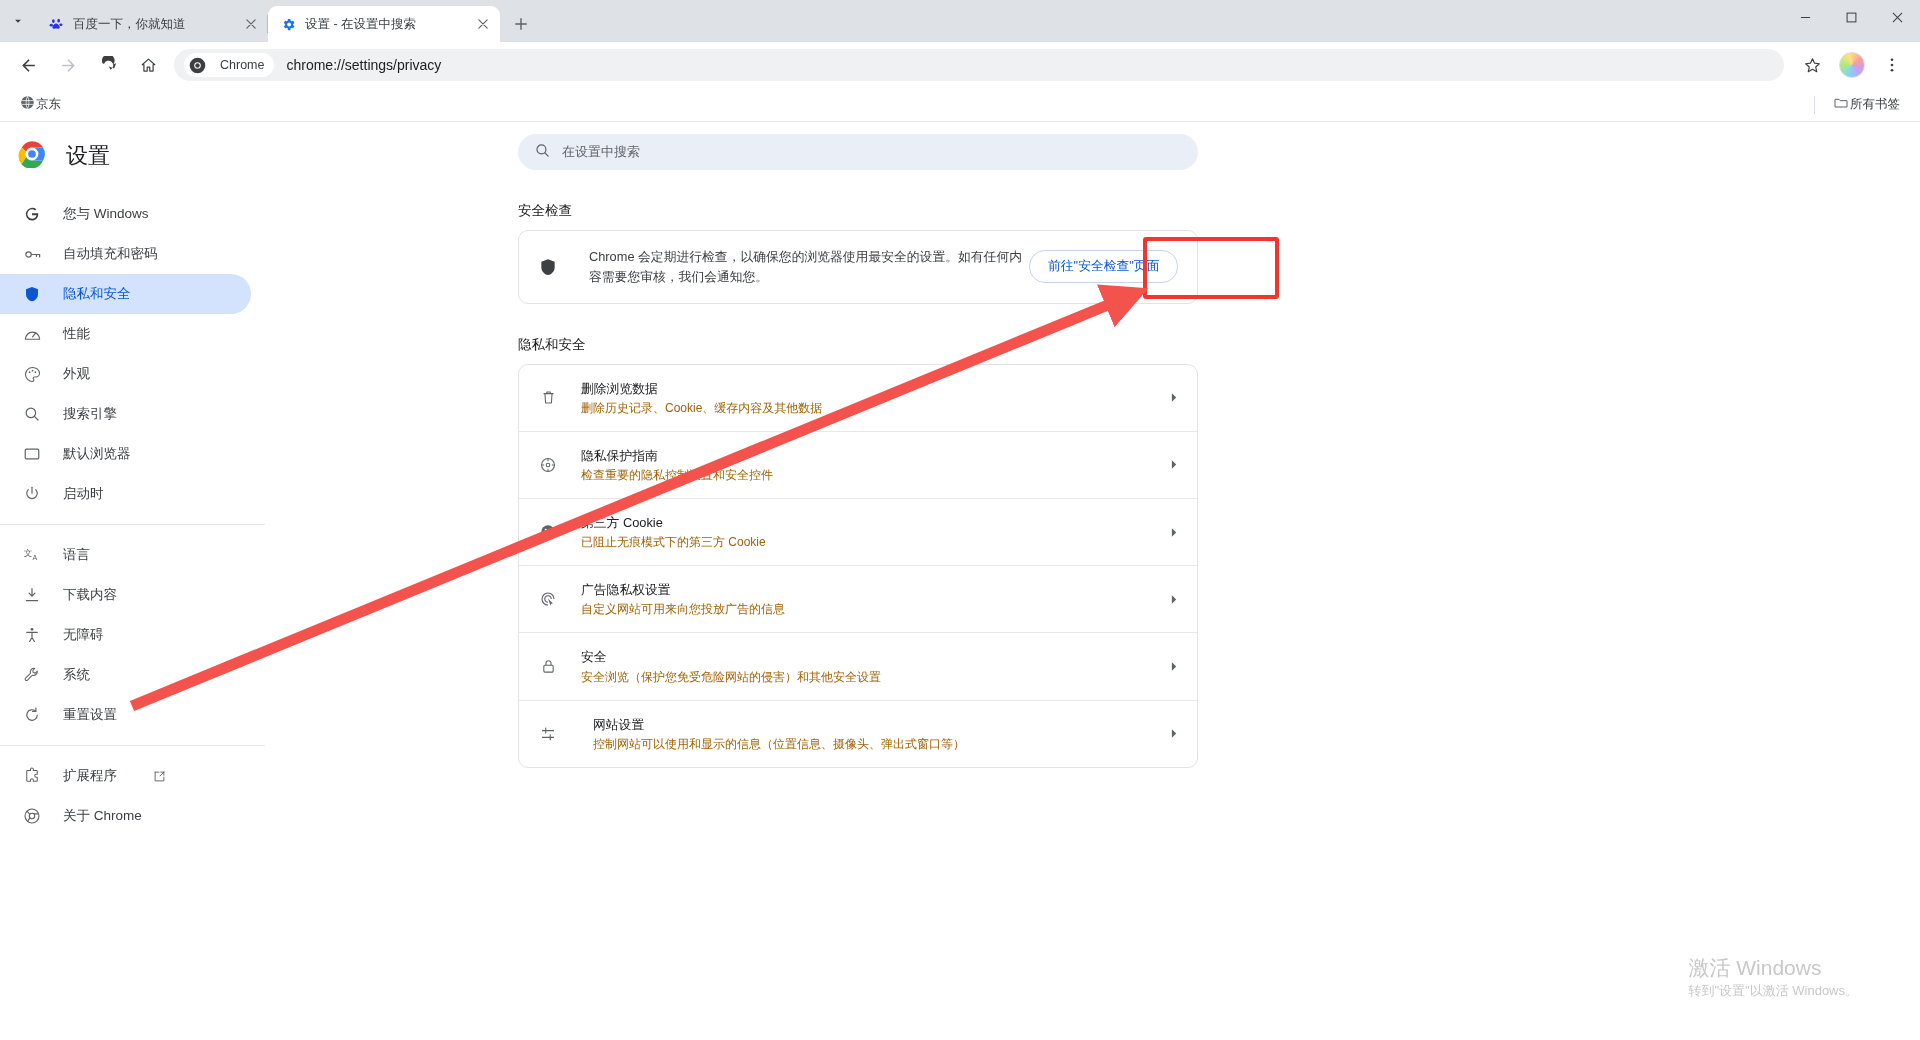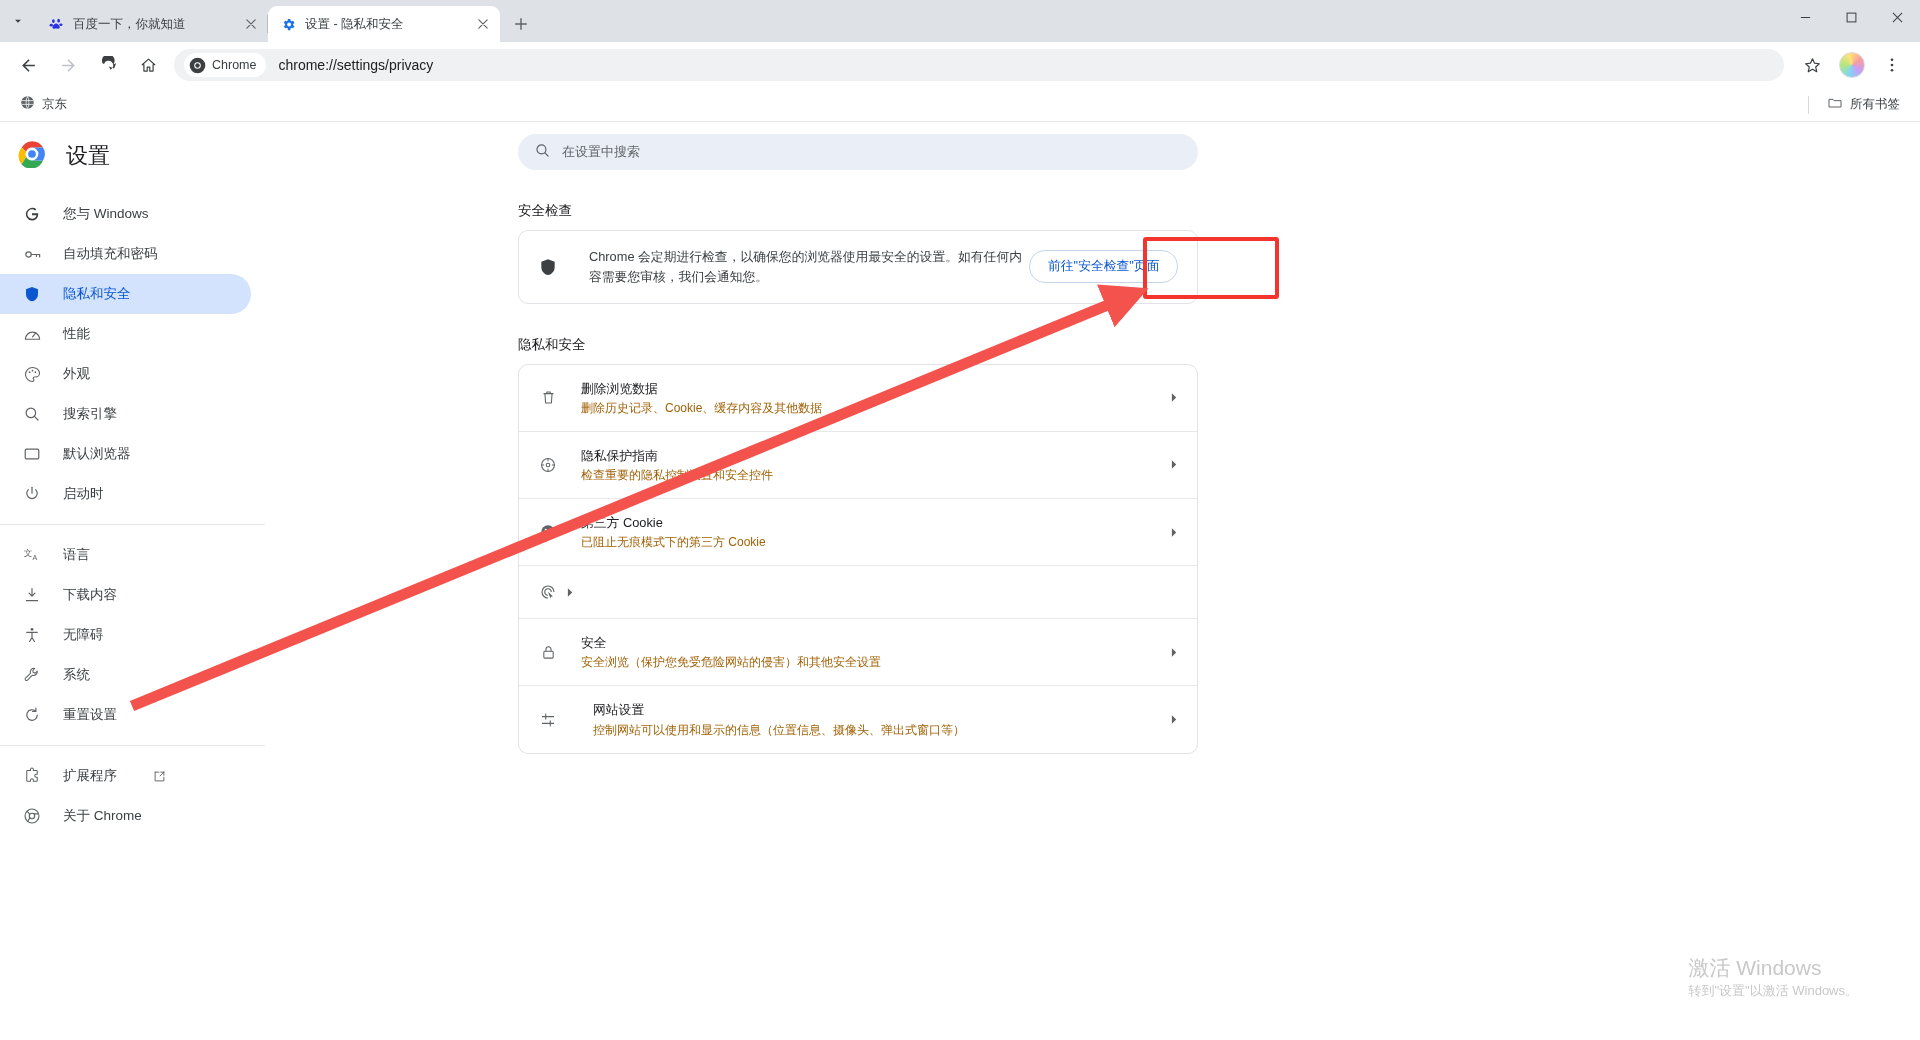--- a/index.html
+++ b/index.html
@@ -65,40 +65,40 @@
     width: 34px; height: 34px; margin: 0 3px;
     display: flex; align-items: center; justify-content: center;
     border-radius: 50%; color: #5f6368;
   }
   .omnibox {
     flex: 1 1 auto; height: 32px; margin: 0 8px 0 6px;
     background: #eff1f3; border-radius: 16px;
     display: flex; align-items: center; padding: 0 14px 0 10px;
   }
   .chrome-chip {
-    display: flex; align-items: center; gap: 6px;
+    display: flex; align-items: center; gap: 14px;
     background: #ffffff; border-radius: 14px; height: 24px; padding: 0 10px 0 5px;
     margin-right: 12px;
   }
   .chrome-chip .label { font-size: 12.5px; color: #3c4043; }
   .omnibox .url { font-size: 14px; color: #202124; }
   .tb-right { display: flex; align-items: center; }
   .avatar-img {
     width: 26px; height: 26px; border-radius: 50%;
     background: conic-gradient(from 200deg, #7fd8ef, #b4e77f, #ffe27a, #f79e9e, #c79ef7, #7fd8ef);
     border: 1px solid #dadce0;
   }
 
   
   .bookmarks {
     position: absolute; top: 88px; left: 0; width: 1920px; height: 34px;
     background: #ffffff; border-bottom: 1px solid #e4e6e9;
     display: flex; align-items: center; padding: 0 12px;
   }
-  .bm-item { display: flex; align-items: center; gap: 7px; padding: 4px 8px; border-radius: 6px; }
+  .bm-item { display: flex; align-items: center; gap: 1px; padding: 4px 8px; border-radius: 6px; }
   .bm-item .label { font-size: 12.5px; color: #3c4043; }
   .bm-right { margin-left: auto; display: flex; align-items: center; gap: 10px; }
   .bm-sep { width: 1px; height: 18px; background: #d6d9dd; }
 
   
   .page { position: absolute; top: 122px; left: 0; width: 1920px; height: 918px; background: #ffffff; }
 
   .sidebar { position: absolute; left: 0; top: 0; width: 265px; height: 918px; }
   .settings-header {
     display: flex; align-items: center; gap: 20px; padding: 18px 0 22px 18px;
@@ -189,21 +189,21 @@
     </span>
   </div>
 
   <div class="tab active">
     <span class="favicon">
       <svg width="15" height="15" viewBox="0 0 24 24">
         <path fill="#1a73e8" d="M19.4 13a7.6 7.6 0 000-2l2.1-1.6-2-3.5-2.5 1a7.6 7.6 0 00-1.7-1L15 3H11l-.3 2.9c-.6.2-1.2.6-1.7 1l-2.5-1-2 3.5L6.6 11a7.6 7.6 0 000 2l-2.1 1.6 2 3.5 2.5-1c.5.4 1.1.8 1.7 1L11 21h4l.3-2.9c.6-.2 1.2-.6 1.7-1l2.5 1 2-3.5L19.4 13z"></path>
         <circle cx="13" cy="12" r="3.1" fill="#ffffff"></circle>
       </svg>
     </span>
-    <span class="title">设置 - 隐私和安全</span>
+    <span class="title">设置 - 在设置中搜索</span>
     <span class="tab-close">
       <svg width="10" height="10" viewBox="0 0 12 12">
           <path d="M1 1 L11 11 M11 1 L1 11" stroke="#5f6368" stroke-width="1.4" stroke-linecap="round"></path>
         </svg>
     </span>
   </div>
 
   <div class="new-tab-btn">
     <svg width="14" height="14" viewBox="0 0 16 16">
         <path d="M8 2v12M2 8h12" stroke="#5f6368" stroke-width="1.6" stroke-linecap="round"></path>
@@ -559,20 +559,24 @@
       </div>
 
       <div class="row">
         <span class="row-icon">
           <svg width="18" height="18" viewBox="0 0 24 24">
               <path d="M20 12a8 8 0 10-8 8" fill="none" stroke="#5f6368" stroke-width="1.5"></path>
               <path d="M16.3 12a4.3 4.3 0 10-4.3 4.3" fill="none" stroke="#5f6368" stroke-width="1.5"></path>
               <path d="M12 11.4l6.5 6.5-2.6.5-.5 2.6z" fill="#5f6368"></path>
             </svg>
         </span>
+        <span class="row-body">
+          <span class="row-title">广告隐私权设置</span><br>
+          <span class="row-sub">自定义网站可用来向您投放广告的信息</span>
+        </span>
         <span class="row-arrow">
           <svg width="13" height="13" viewBox="0 0 24 24">
               <path d="M9 4l8 8-8 8z" fill="#5f6368"></path>
             </svg>
         </span>
       </div>
 
       <div class="row">
         <span class="row-icon">
           <svg width="17" height="17" viewBox="0 0 24 24">

